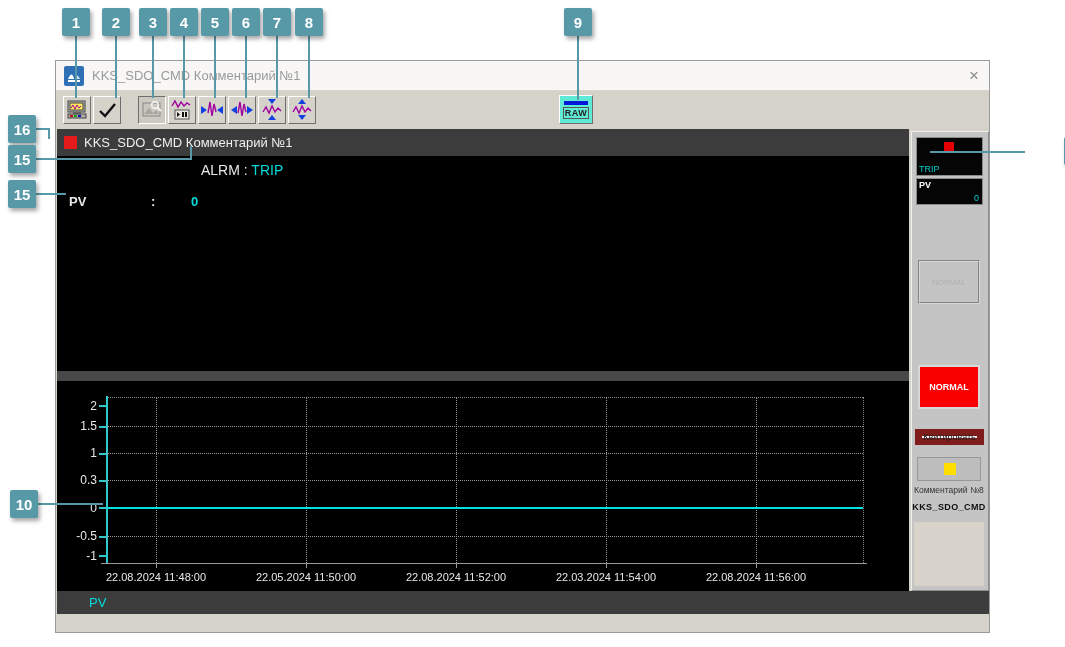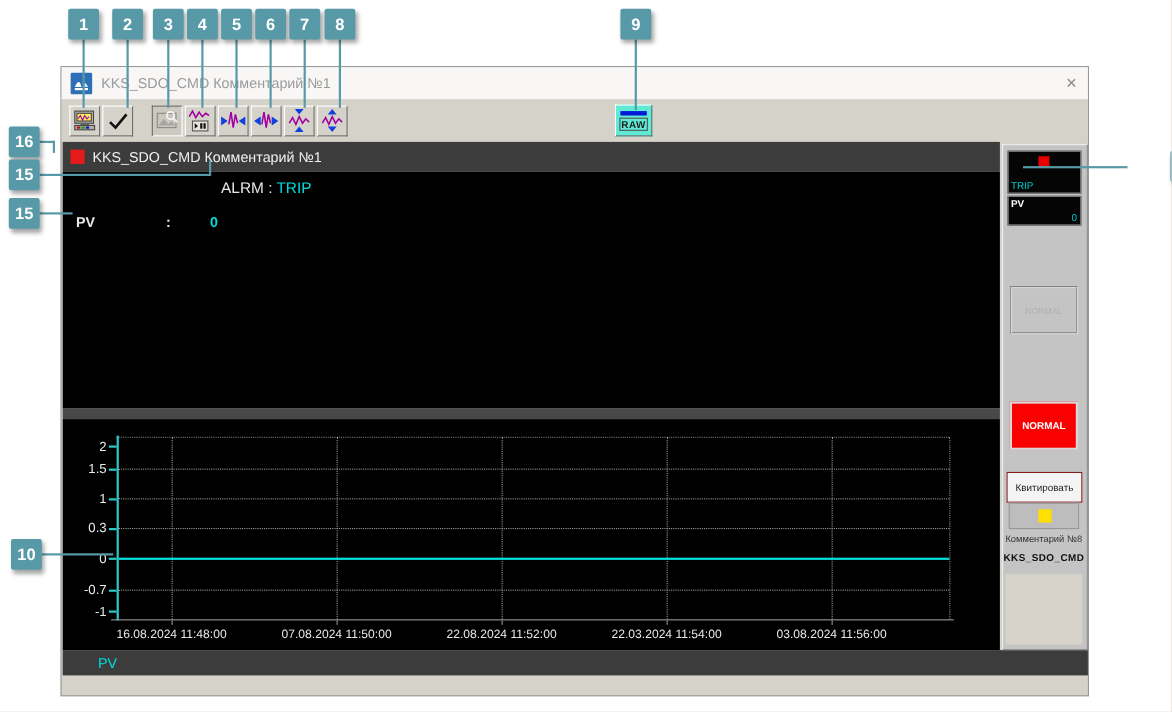--- a/index.html
+++ b/index.html
@@ -61,22 +61,22 @@
   .triptxt{position:absolute;left:2px;bottom:1px;font-size:9px;color:#00cccc;}
   .pvbox{position:absolute;left:4px;top:46px;width:67px;height:27px;background:#050505;border:1px solid #8a8a8a;box-sizing:border-box;}
   .pvboxlbl{position:absolute;left:2px;top:1px;font-size:9px;font-weight:bold;color:#fff;}
   .pvboxval{position:absolute;right:3px;bottom:1px;font-size:9px;color:#00cccc;}
   .normalbtn{position:absolute;left:6px;top:128px;width:62px;height:44px;background:#c4c4c4;
              border:2px groove #d8d8d8;box-sizing:border-box;color:#b0b0b0;font-size:8px;
              display:flex;align-items:center;justify-content:center;cursor:pointer;}
   .alarmbtn{position:absolute;left:6px;top:233px;width:62px;height:44px;background:#fb0000;
             border:2px solid #d8d8d8;box-sizing:border-box;color:#fff;font-size:9px;font-weight:bold;
             display:flex;align-items:center;justify-content:center;cursor:pointer;}
-  .ackbtn{position:absolute;left:3px;top:297px;width:69px;height:28px;background:#f4f4f4;
-          border:1px solid #7f1d1d;box-sizing:border-box;font-size:9px;color:#222;
+  .ackbtn{position:absolute;left:3px;top:297px;width:69px;height:16px;background:#f4f4f4;
+          border:7px solid #7f1d1d;box-sizing:border-box;font-size:9px;color:#222;
           display:flex;align-items:center;justify-content:center;cursor:pointer;font-family:"Liberation Sans",sans-serif;}
   .ybox{position:absolute;left:5px;top:325px;width:64px;height:24px;background:#bdbdbd;border:1px solid #989898;box-sizing:border-box;}
   .ysq{position:absolute;left:26px;top:5px;width:12px;height:12px;background:#ffdf00;}
   .commentlbl{position:absolute;left:0px;top:353px;width:74px;text-align:left;font-size:8.5px;color:#333;padding-left:2px;box-sizing:border-box;}
   .kkslbl{position:absolute;left:0px;top:370px;width:74px;text-align:center;font-size:9px;font-weight:bold;color:#111;letter-spacing:.4px;}
   .panelfoot{position:absolute;left:2px;top:390px;width:70px;height:64px;background:#d7d3cb;}
 </style>
 </head>
 <body>
 
@@ -242,34 +242,34 @@
     <div class="ytick" style="top:99px"></div>
     <div class="ytick" style="top:126px"></div>
     <div class="ytick" style="top:155px"></div>
     <div class="ytick" style="top:174px"></div>
 
     <div class="ylab" style="left:4px;top:18px">2</div>
     <div class="ylab" style="left:4px;top:38px">1.5</div>
     <div class="ylab" style="left:4px;top:65px">1</div>
     <div class="ylab" style="left:4px;top:92px">0.3</div>
     <div class="ylab" style="left:4px;top:120px">0</div>
-    <div class="ylab" style="left:4px;top:148px">-0.7</div>
+    <div class="ylab" style="left:4px;top:148px">-0.5</div>
     <div class="ylab" style="left:4px;top:168px">-1</div>
 
     <div class="xtick" style="left:99px"></div>
     <div class="xtick" style="left:249px"></div>
     <div class="xtick" style="left:399px"></div>
     <div class="xtick" style="left:549px"></div>
     <div class="xtick" style="left:699px"></div>
 
-    <div class="xlab" style="left:19px">16.08.2024 11:48:00</div>
-    <div class="xlab" style="left:169px">07.08.2024 11:50:00</div>
+    <div class="xlab" style="left:19px">22.08.2024 11:48:00</div>
+    <div class="xlab" style="left:169px">22.05.2024 11:50:00</div>
     <div class="xlab" style="left:319px">22.08.2024 11:52:00</div>
     <div class="xlab" style="left:469px">22.03.2024 11:54:00</div>
-    <div class="xlab" style="left:619px">03.08.2024 11:56:00</div>
+    <div class="xlab" style="left:619px">22.08.2024 11:56:00</div>
   </div>
 
   <div class="legendstrip">
     <span class="legendpv">PV</span>
   </div>
 
   <div class="sidepanel">
     <div class="tripbox">
       <span class="tripred"></span>
       <span class="triptxt">TRIP</span>

